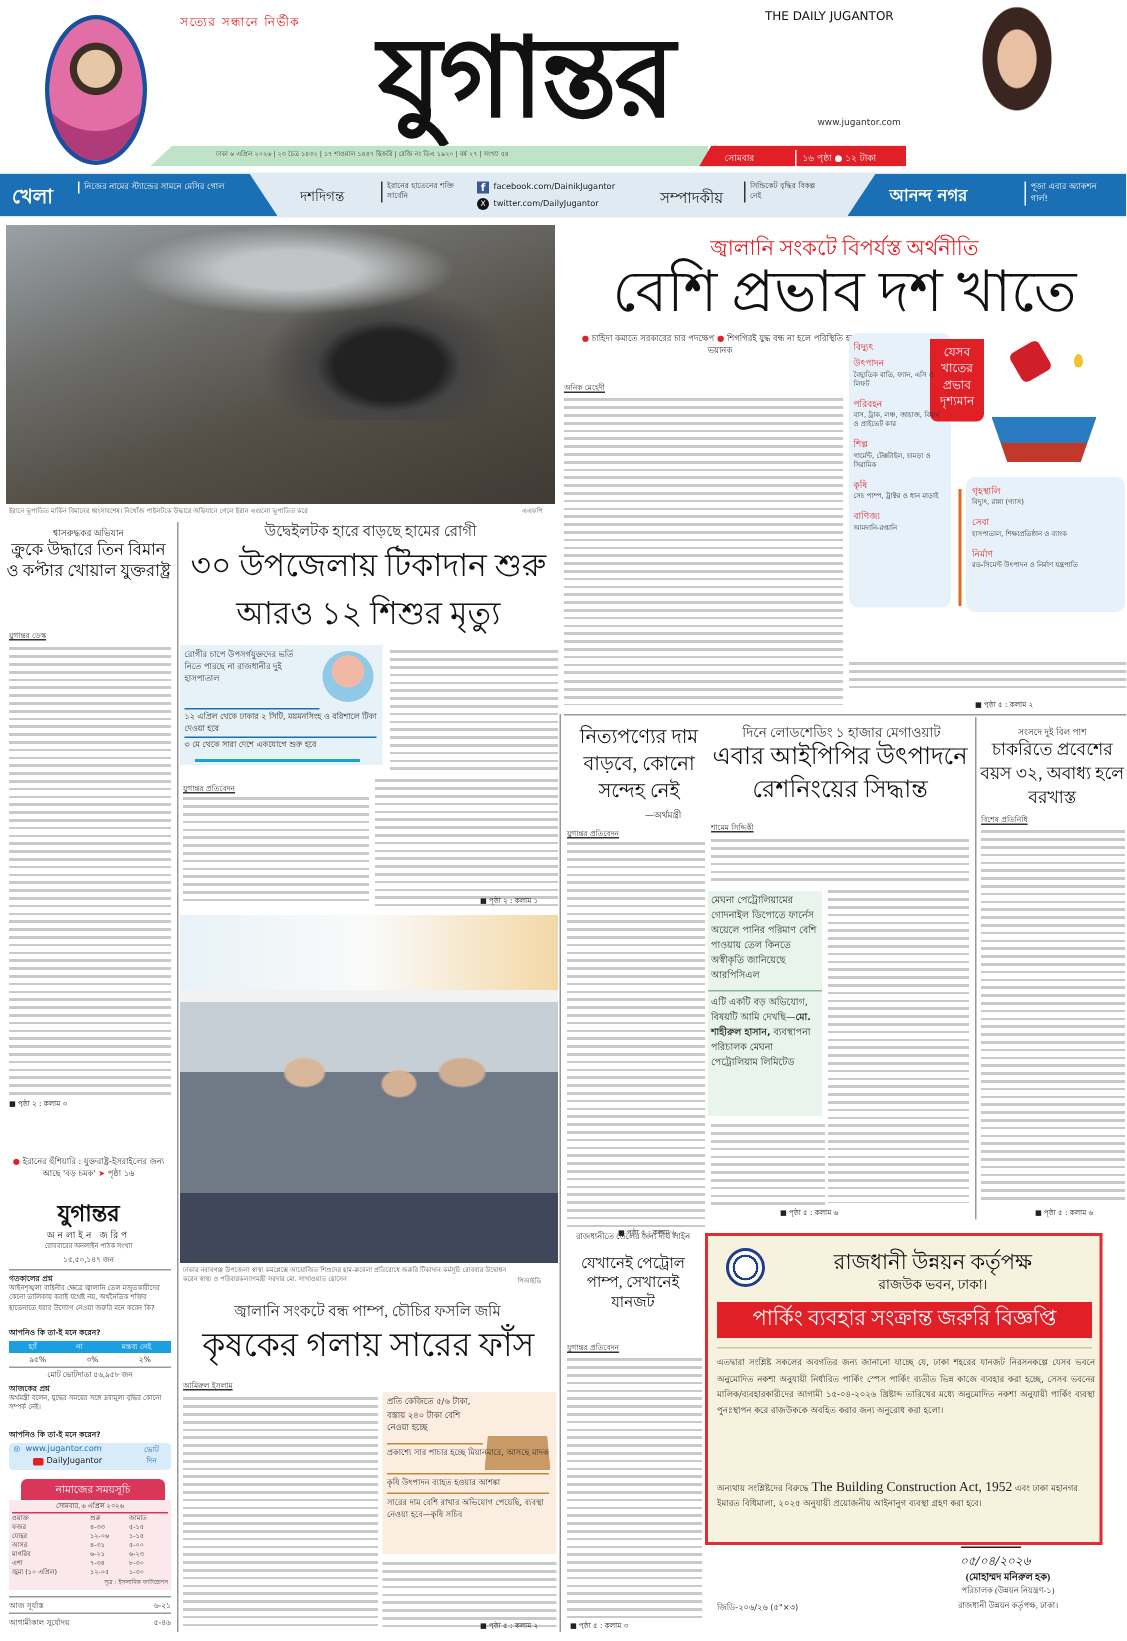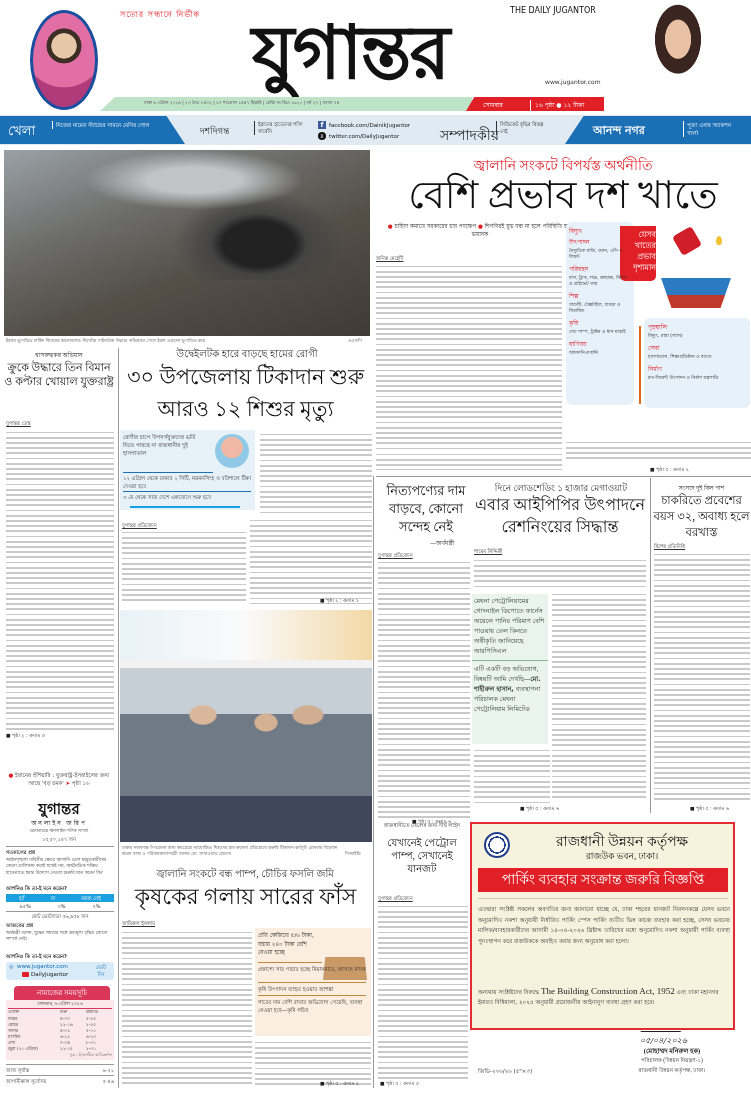--- a/index.html
+++ b/index.html
@@ -29,39 +29,39 @@
 
   <div class="abs" style="left:100px;top:97px;width:372px;height:14px;background:#bfe3c9;clip-path:polygon(4% 0,100% 0,100% 100%,0 100%)"></div>
   <div class="abs" style="left:144px;top:100px;width:330px;font-size:4.3px;color:#444;white-space:nowrap">ঢাকা ৬ এপ্রিল ২০২৬ | ২৩ চৈত্র ১৪৩২ | ১৭ শাওয়াল ১৪৪৭ হিজরি | রেজি নং ডিএ ১৯২০ | বর্ষ ২৭ | সংখ্যা ৫৪</div>
   <div class="abs" style="left:466px;top:97px;width:138px;height:14px;background:#e01f26;clip-path:polygon(6% 0,100% 0,100% 100%,0 100%)"></div>
   <div class="abs" style="left:483px;top:100px;font-size:6px;color:#fff">সোমবার</div>
   <div class="abs" style="left:530px;top:100px;font-size:6px;color:#fff;border-left:1px solid #fff;padding-left:4px">১৬ পৃষ্ঠা ● ১২ টাকা</div>
 </div>
 
 <div class="abs" style="left:0;top:115px;width:751px;height:30px;background:#dfeaf3"></div>
 <div class="abs" style="left:0;top:116px;width:185px;height:28px;background:#1a6fb5;clip-path:polygon(0 0,90% 0,100% 100%,0 100%)">
-  <span class="abs" style="left:8px;top:5px;font-size:13px;color:#fff;font-weight:normal">খেলা</span>
+  <span class="abs" style="left:8px;top:5px;font-size:13px;color:#fff;font-weight:bold">খেলা</span>
   <span class="abs" style="left:52px;top:5px;width:110px;font-size:5.5px;line-height:8px;color:#fff;border-left:1.5px solid #fff;padding-left:3px">নিজের নামের স্ট্যান্ডের সামনে মেসির গোল</span>
 </div>
 <div class="abs" style="left:200px;top:119px;width:130px;height:22px">
   <span class="abs" style="left:0;top:5px;font-size:9px;color:#222">দশদিগন্ত</span>
   <span class="abs" style="left:54px;top:2px;width:60px;font-size:5px;line-height:7px;color:#333;border-left:1.5px solid #333;padding-left:3px">ইরানের হাতেনের শক্তি সার্বেনি</span>
 </div>
 <div class="abs" style="left:318px;top:119px;width:115px;height:24px">
   <div style="display:flex;align-items:center;gap:3px;height:11px">
     <span style="display:inline-block;width:8px;height:8px;background:#3b5998;color:#fff;font-size:7px;line-height:8px;text-align:center;font-weight:bold">f</span>
     <span style="font-size:5.5px;color:#222">facebook.com/DainikJugantor</span>
   </div>
   <div style="display:flex;align-items:center;gap:3px;height:11px">
     <span style="display:inline-block;width:8px;height:8px;border-radius:50%;background:#111;color:#fff;font-size:5px;line-height:8px;text-align:center">X</span>
     <span style="font-size:5.5px;color:#222">twitter.com/DailyJugantor</span>
   </div>
 </div>
 <div class="abs" style="left:440px;top:119px;width:130px;height:22px">
-  <span class="abs" style="left:0;top:5px;font-size:14px;color:#222">সম্পাদকীয়</span>
+  <span class="abs" style="left:0;top:5px;font-size:10px;color:#222">সম্পাদকীয়</span>
   <span class="abs" style="left:56px;top:2px;width:55px;font-size:5px;line-height:7px;color:#333;border-left:1.5px solid #333;padding-left:3px">সিন্ডিকেট বৃদ্ধির বিকল্প নেই</span>
 </div>
 <div class="abs" style="left:565px;top:116px;width:186px;height:28px;background:#1a6fb5;clip-path:polygon(10% 0,100% 0,100% 100%,0 100%)">
   <span class="abs" style="left:28px;top:6px;font-size:11px;color:#fff;font-weight:bold">আনন্দ নগর</span>
   <span class="abs" style="left:118px;top:5px;width:60px;font-size:5.5px;line-height:8px;color:#fff;border-left:1.5px solid #fff;padding-left:3px">পূজা এবার অ্যাকশন গার্ল!</span>
 </div>
 
 <div class="abs photo" style="left:4px;top:150px;width:366px;height:186px">
   <div class="abs" style="left:170px;top:40px;width:170px;height:90px;background:radial-gradient(ellipse at 50% 60%,#222 0 30%,#444 40%,transparent 70%)"></div>
   <div class="abs" style="left:80px;top:0;width:220px;height:60px;background:radial-gradient(ellipse,#c0c4c6 0 30%,transparent 70%)"></div>
@@ -79,21 +79,21 @@
 </div>
 <div class="abs byline" style="left:376px;top:255px">অনিক মেহেদী</div>
 <div class="abs txt txtlines" style="left:376px;top:264px;width:186px;height:186px"></div>
 <div class="abs txt txtlines" style="left:566px;top:440px;width:185px;height:20px"></div>
 <div class="abs txt txtlines" style="left:376px;top:452px;width:186px;height:18px"></div>
 <div class="abs cont" style="left:650px;top:466px">■ পৃষ্ঠা ৫ : কলাম ২</div>
 
 <div class="abs" style="left:566px;top:218px;width:185px;height:222px">
   <div class="abs" style="left:0;top:4px;width:68px;height:183px;background:#e6f1fa;border-radius:6px"></div>
   <div class="abs" style="left:78px;top:100px;width:106px;height:90px;background:#e6f1fa;border-radius:6px"></div>
-  <div class="abs" style="left:54px;top:8px;width:36px;height:55px;background:#e01f26;color:#fff;font-size:8px;line-height:11px;text-align:right;padding-top:3px;border-radius:0 0 5px 5px">যেসব খাতের প্রভাব দৃশ্যমান</div>
+  <div class="abs" style="left:54px;top:8px;width:36px;height:55px;background:#e01f26;color:#fff;font-size:8px;line-height:11px;text-align:center;padding-top:3px;border-radius:0 0 5px 5px">যেসব খাতের প্রভাব দৃশ্যমান</div>
   <div class="abs" style="left:95px;top:40px;width:70px;height:50px;background:linear-gradient(#fff 0 40%,#2a7bbf 40% 75%,#c0392b 75%);clip-path:polygon(0 40%,100% 40%,85% 100%,15% 100%)"></div>
   <div class="abs" style="left:110px;top:12px;width:22px;height:22px;background:#d11f2a;border-radius:4px;transform:rotate(-30deg)"></div>
   <div class="abs" style="left:150px;top:18px;width:6px;height:9px;background:#f2c230;border-radius:50% 50% 50% 50%/60% 60% 40% 40%"></div>
 
   <div class="abs" style="left:3px;top:8px;width:62px">
     <div style="margin-bottom:4px">
         <div style="font-size:6px;color:#e01f26;width:32px">বিদ্যুৎ উৎপাদন</div>
         <div style="font-size:4.6px;line-height:6px;color:#333">বৈদ্যুতিক বাতি, ফ্যান, এসি ও লিফট</div>
       </div>
     <div style="margin-bottom:4px">

